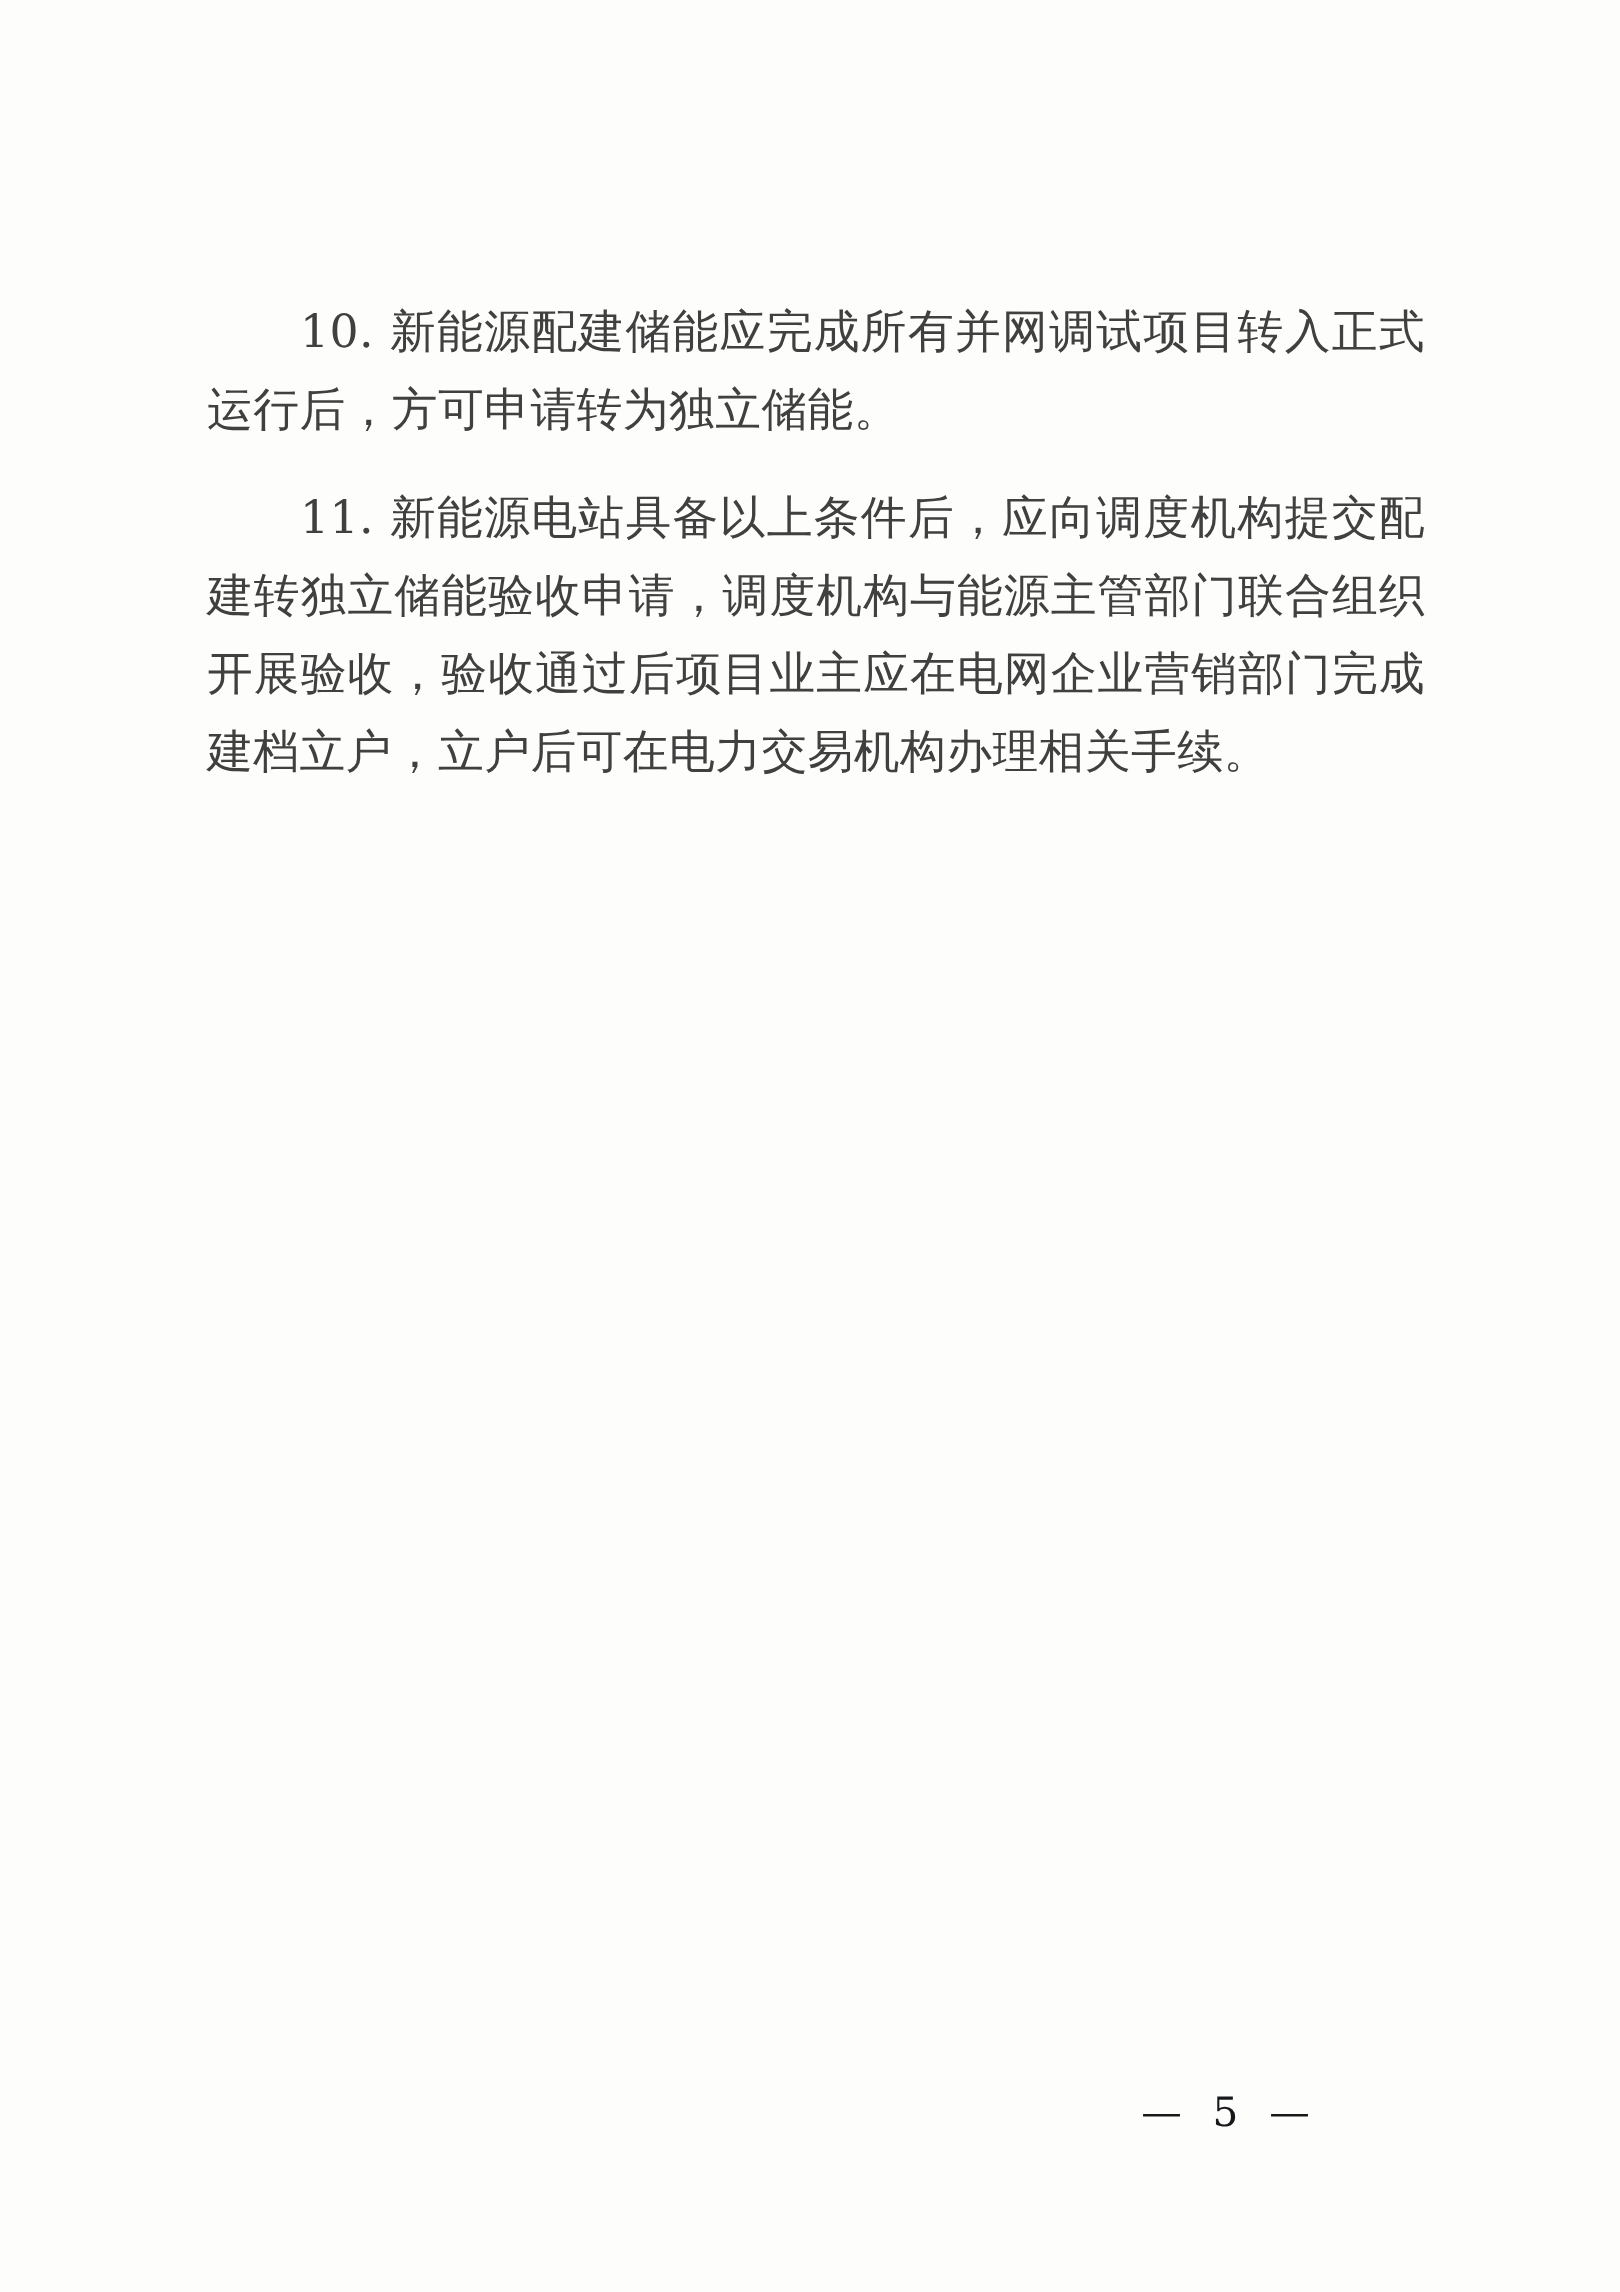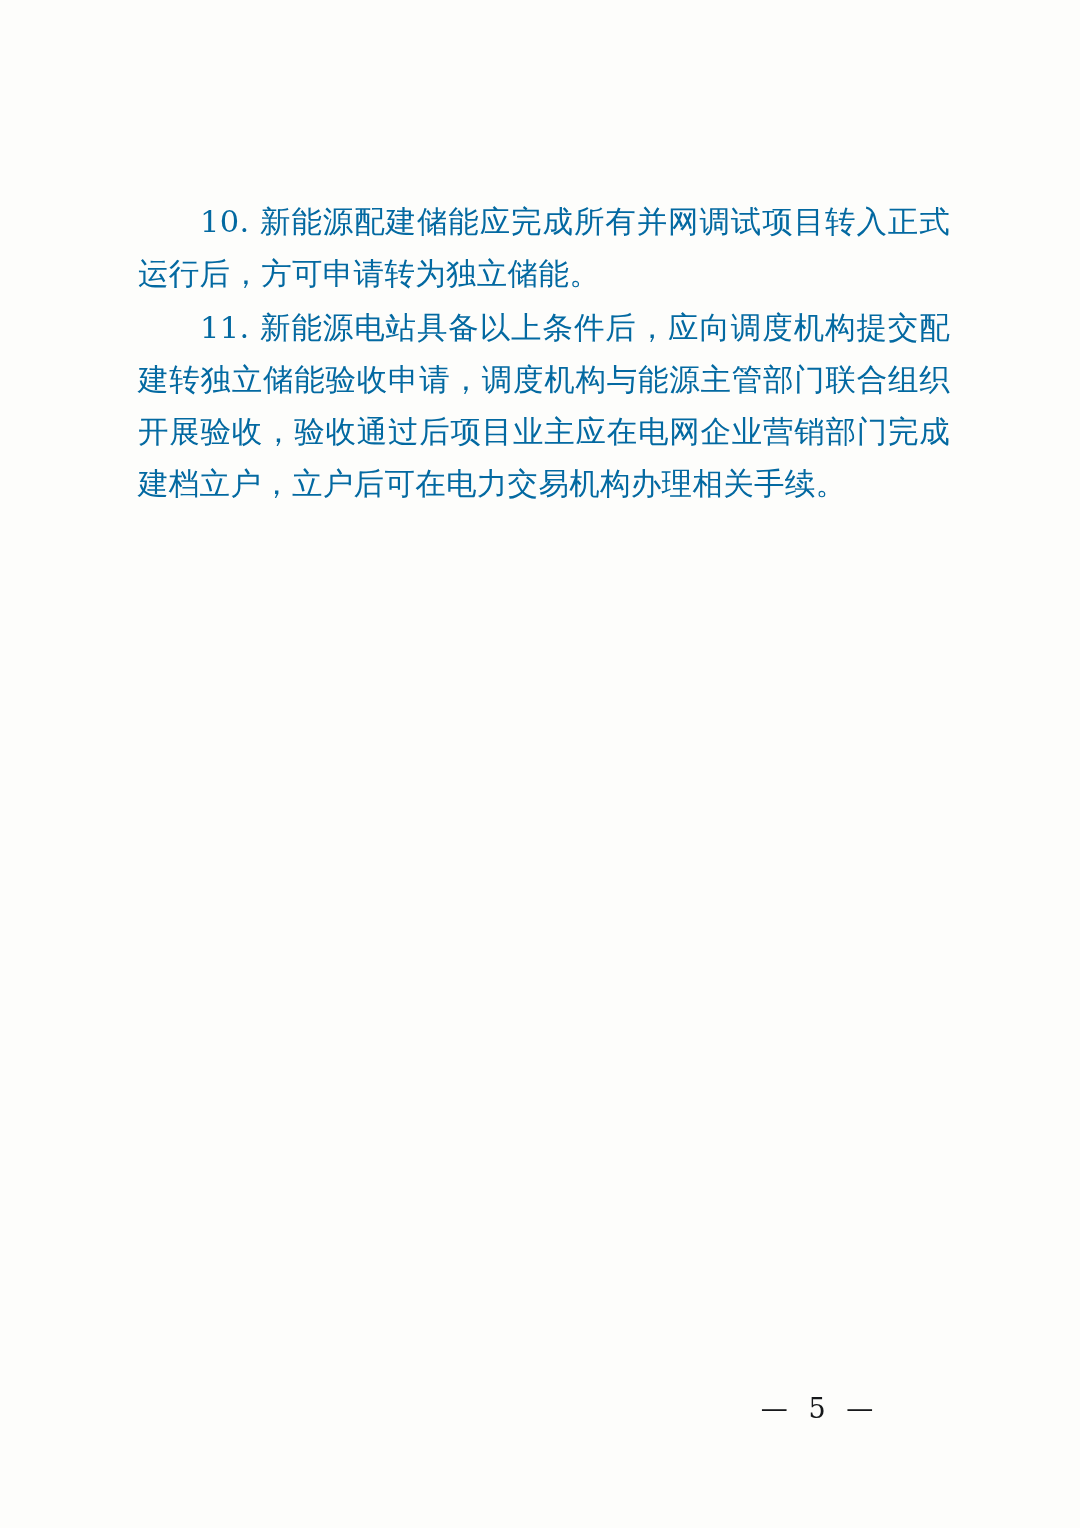--- a/index.html
+++ b/index.html
@@ -26,24 +26,24 @@
     width: 812px;
   }
   .para {
     font-size: 30.5px;
     line-height: 52px;
     text-align: justify;
     text-justify: inter-ideograph;
     letter-spacing: 0.3px;
     margin: 0 0 0 0;
     text-indent: 62px;
-    color: #0369a1;
+    color: #404040;
   }
   .para + .para {
-    margin-top: 2px;
+    margin-top: 20px;
   }
   .footer {
     position: absolute;
     left: 0;
     right: 0;
     bottom: 104px;
     text-align: center;
     padding-right: 0;
   }
   .page-number {

